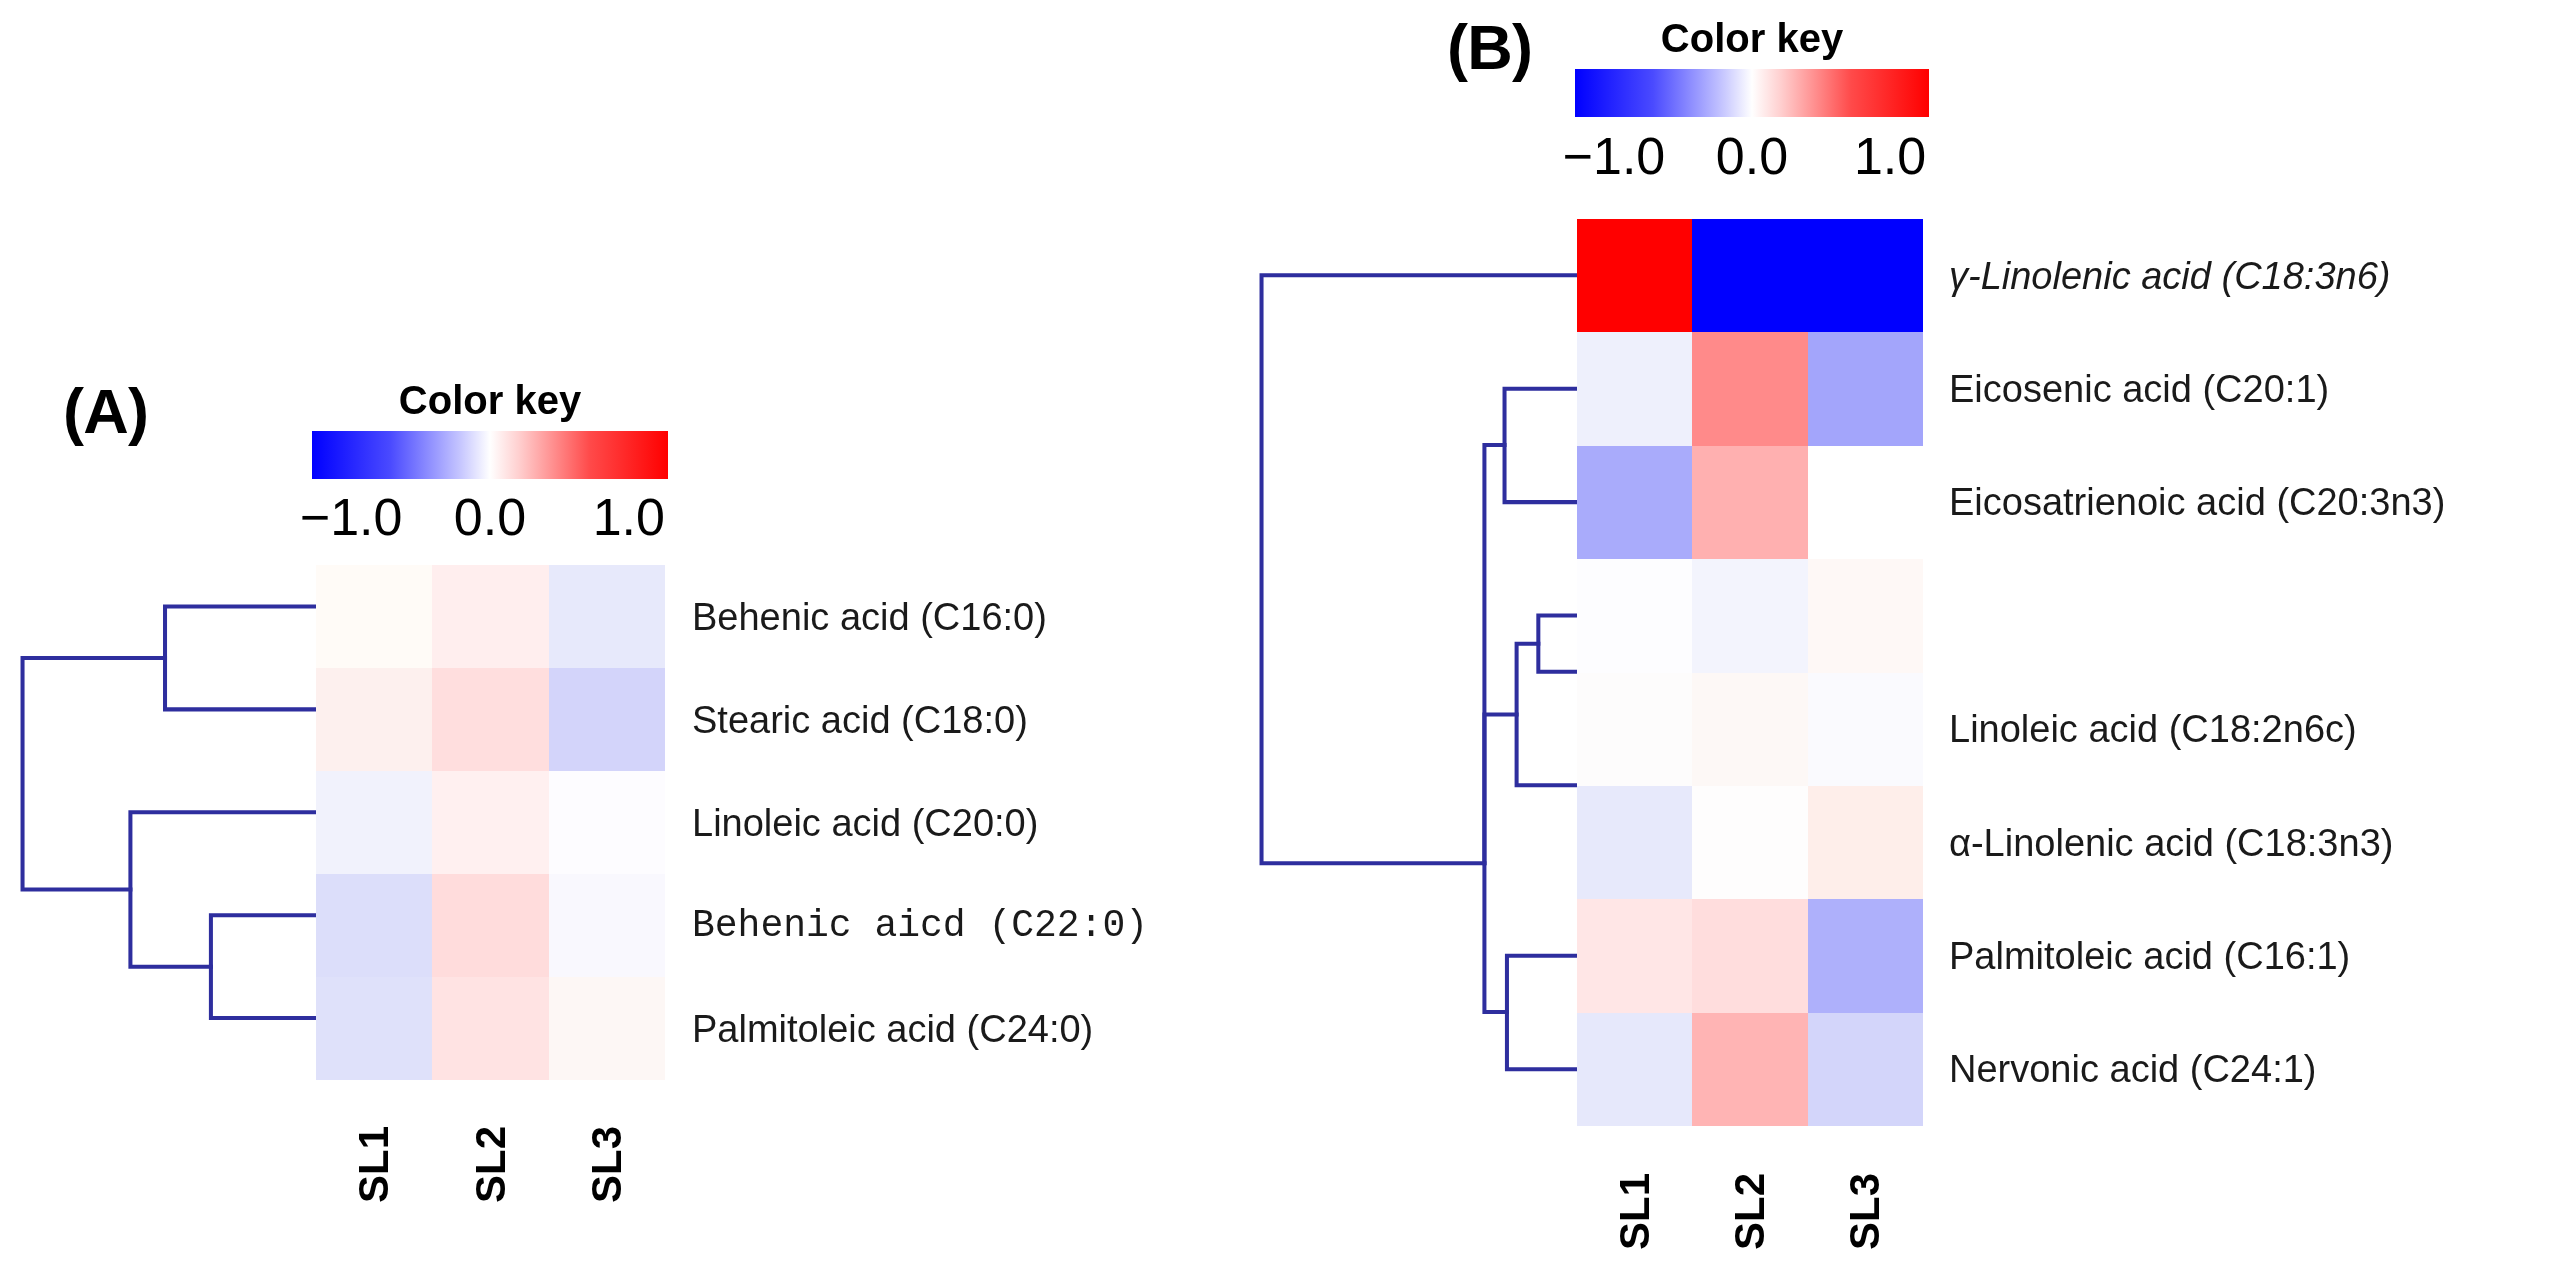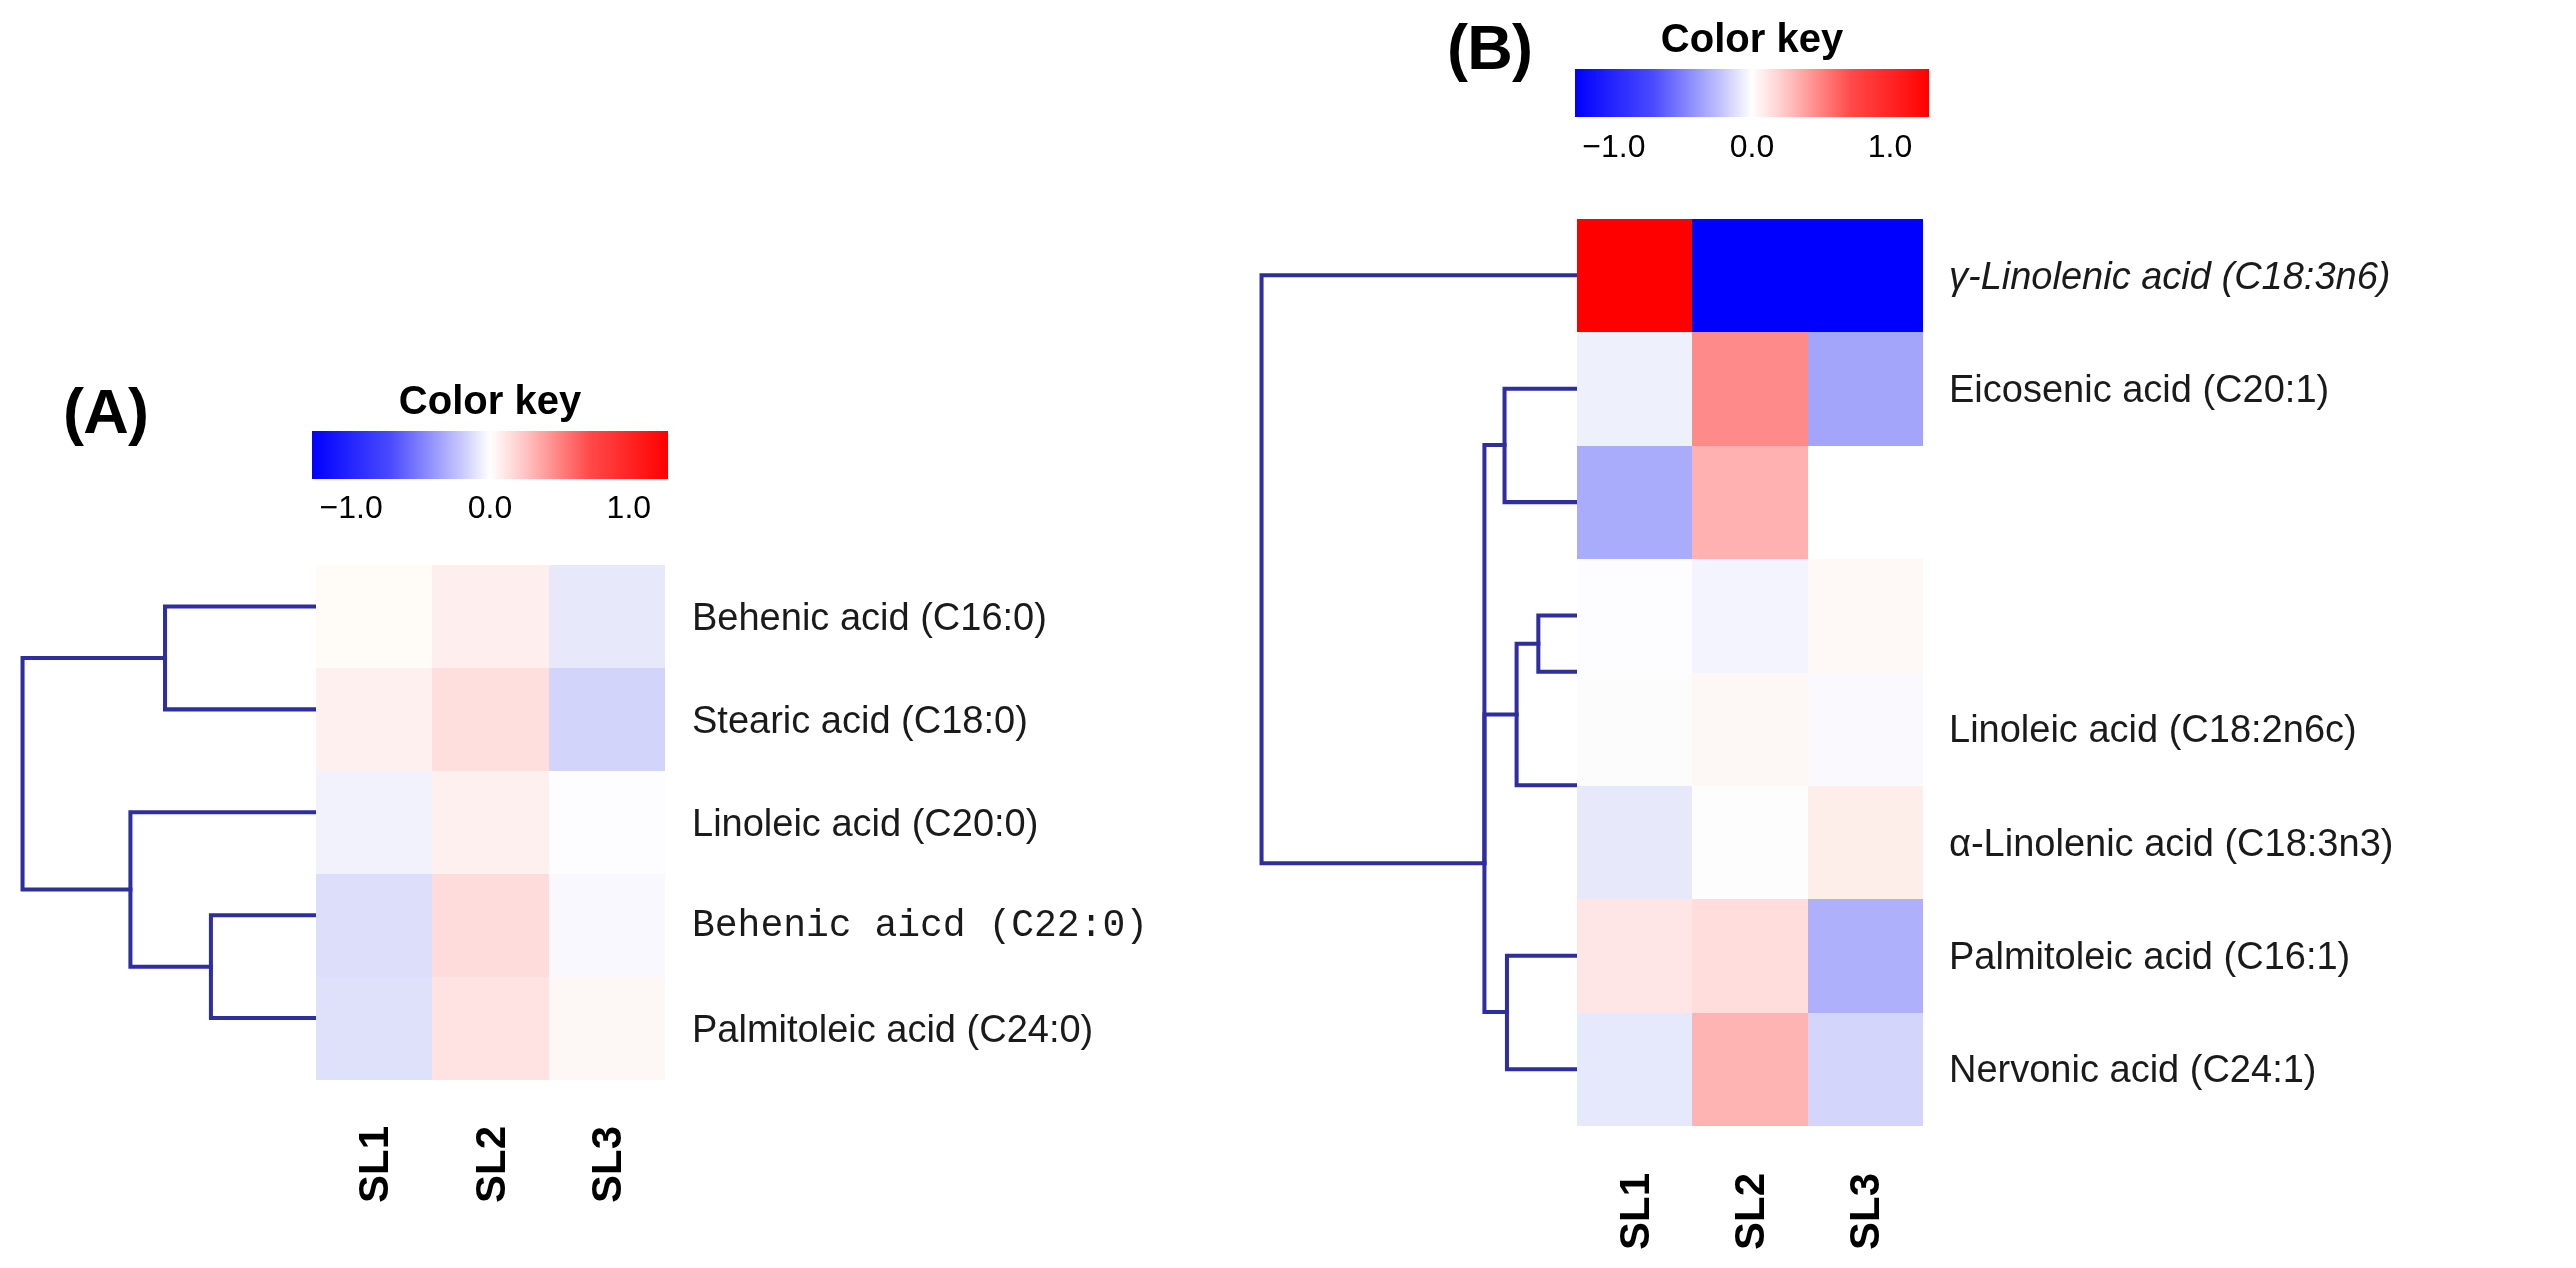--- a/index.html
+++ b/index.html
@@ -55,21 +55,21 @@
     background: linear-gradient(to right, #0000ff 0%, #4a4aff 22%, #c8c8ff 42%, #ffffff 50%, #ffd0d0 58%, #ff4a4a 78%, #ff0000 100%);
   }
   .colorkey-ticks {
     position: absolute;
     left: 0;
     width: 100%;
     height: 45px;
   }
   .colorkey-tick {
     position: absolute;
-    font-size: 32px;
+    font-size: 52px;
     line-height: 1;
     white-space: nowrap;
     transform: translateX(-50%);
   }
 
   
   .heatmap {
     position: absolute;
     display: grid;
   }
@@ -219,20 +219,21 @@
         <div class="hm-cell" style="background: rgb(255, 221, 221);"></div>
         <div class="hm-cell" style="background: rgb(174, 176, 251);"></div>
         <div class="hm-cell" style="background: rgb(230, 232, 251);"></div>
         <div class="hm-cell" style="background: rgb(255, 180, 180);"></div>
         <div class="hm-cell" style="background: rgb(211, 213, 250);"></div>
       </div>
 
     <div class="row-labels" style="left:710px; top:219px; width:628px; height:907px;">
         <div class="row-label" style="top: 6.25%; left: 0px; font-style: italic;">γ-Linolenic acid (C18:3n6)</div>
         <div class="row-label" style="top: 18.75%; left: 0px;">Eicosenic acid (C20:1)</div>
+        <div class="row-label" style="top: 31.25%; left: 0px;">Eicosatrienoic acid (C20:3n3)</div>
         <div class="row-label" style="top: 56.25%; left: 0px; text-align: right;">Linoleic acid (C18:2n6c)</div>
         <div class="row-label" style="top: 68.75%; left: 0px;">α-Linolenic acid (C18:3n3)</div>
         <div class="row-label" style="top: 81.25%; left: 0px;">Palmitoleic acid (C16:1)</div>
         <div class="row-label" style="top: 93.75%; left: 0px;">Nervonic acid (C24:1)</div>
       </div>
 
     <div class="col-labels" style="left:338px; top:1149px; width:346px; height:145px;">
         <div class="col-label" style="left: 16.6667%; top: 101px; margin-left: -21px;">SL1</div>
         <div class="col-label" style="left: 50%; top: 101px; margin-left: -21px;">SL2</div>
         <div class="col-label" style="left: 83.3333%; top: 101px; margin-left: -21px;">SL3</div>

